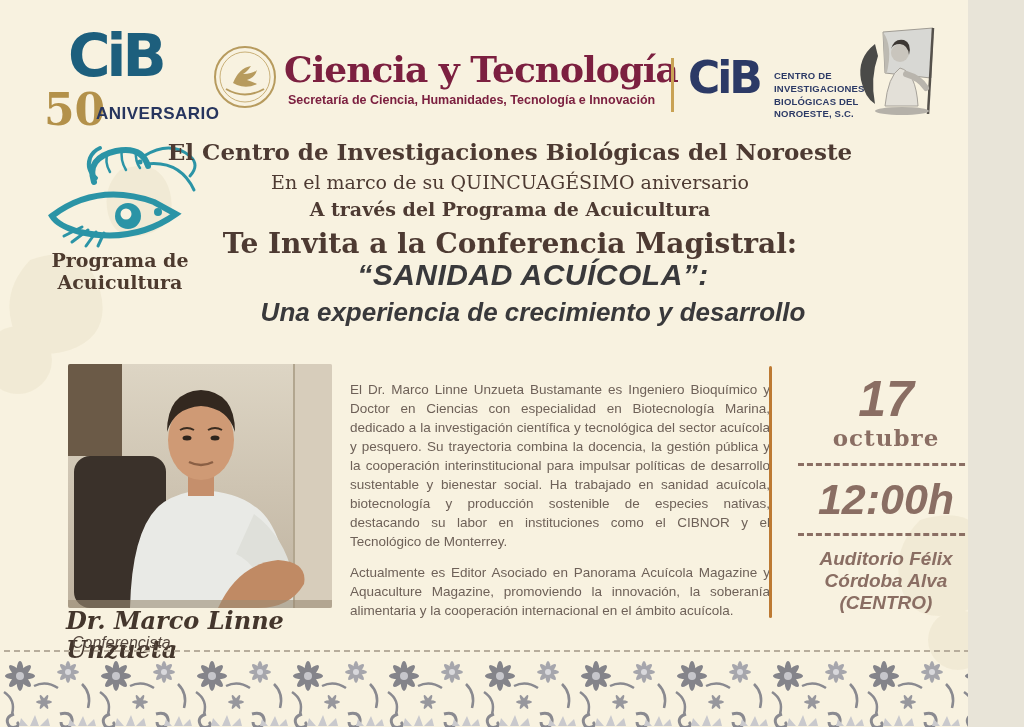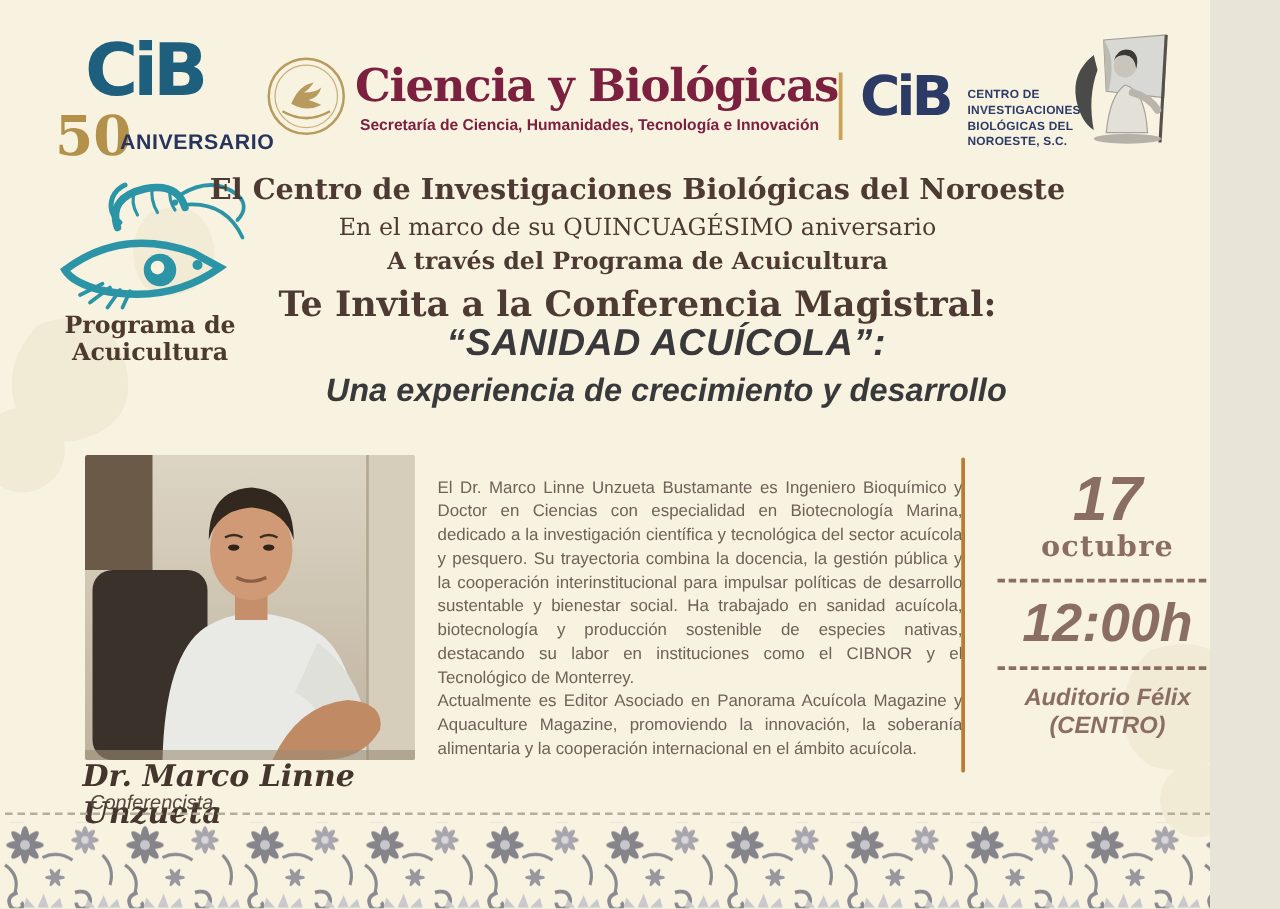--- a/index.html
+++ b/index.html
@@ -49,21 +49,21 @@
   .conf .t  { font-size:30px; font-weight:bold; font-style:italic; letter-spacing:.5px; }
   .conf .st { font-size:26px; font-weight:bold; font-style:italic; margin-top:5px; }
 
   
   .photo { left:68px; top:364px; width:264px; height:244px; border-radius:2px; overflow:hidden; }
   .speaker-name { left:66px; top:606px; width:300px; font-family:"DejaVu Serif",serif;
     font-style:italic; font-weight:bold; font-size:24px; color:#44362c; }
   .speaker-role { left:72px; top:634px; font-size:16px; font-style:italic; color:#55483f; }
   .bio { left:350px; top:380px; width:420px; font-size:13.5px; line-height:19px;
     color:#6e6158; text-align:justify; }
-  .bio p + p { }
+  .bio p + p { margin-top:12px; }
 
   
   .vline { left:769px; top:366px; width:3px; height:252px; background:#bd7a33; border-radius:2px; }
   .event { left:792px; top:374px; width:188px; text-align:center; color:#8a6e63; }
   .event .day  { font-size:50px; font-weight:bold; font-style:italic; line-height:1; }
   .event .month{ font-family:"DejaVu Serif",serif; font-size:23px; font-weight:bold;
     letter-spacing:1px; margin-top:0px; }
   .ev-dash { border-top:3px dashed #8a6e63; margin:12px 6px; }
   .event .time { font-size:43px; font-weight:bold; font-style:italic; line-height:1; margin-top:4px; }
   .event .venue { font-size:19px; font-weight:bold; font-style:italic; line-height:1.15; margin-top:3px; }
@@ -96,21 +96,21 @@
     <div class="cib50-lbl">ANIVERSARIO</div>
   </div>
 
   <svg class="abs seal" width="66" height="70" viewBox="0 0 66 70">
     <circle cx="33" cy="35" r="30" fill="none" stroke="#b79b5e" stroke-width="2"></circle>
     <circle cx="33" cy="35" r="25" fill="none" stroke="#c9b078" stroke-width="1"></circle>
     <path d="M21,41 Q27,26 39,24 Q35,30 31,32 Q41,32 45,28 Q43,36 35,38 Q41,40 45,42 Q35,47 25,43 Z" fill="#b79b5e"></path>
     <path d="M14,47 Q33,58 52,47" stroke="#b79b5e" stroke-width="2" fill="none"></path>
   </svg>
 
-  <div class="abs sec-title">Ciencia y Biológicas</div>
+  <div class="abs sec-title">Ciencia y Tecnología</div>
   <div class="abs sec-sub">Secretaría de Ciencia, Humanidades, Tecnología e Innovación</div>
 
   <div class="abs gold-divider"></div>
 
   <div class="abs cibnavy-text">CiB</div>
   <div class="abs cibnor-name">
     <span>CENTRO DE</span>
     <span>INVESTIGACIONES</span>
     <span>BIOLÓGICAS DEL</span>
     <span>NOROESTE, S.C.</span>
@@ -194,20 +194,21 @@
 
   <div class="abs vline"></div>
   <div class="abs event">
     <div class="day">17</div>
     <div class="month">octubre</div>
     <div class="ev-dash"></div>
     <div class="time">12:00h</div>
     <div class="ev-dash"></div>
     <div class="venue">
       <span>Auditorio Félix</span>
+      <span>Córdoba Alva</span>
       <span>(CENTRO)</span>
     </div>
   </div>
 
   <div class="abs foot-dash"></div>
 
   <svg class="abs bottom-border" width="986" height="69" viewBox="0 0 986 69">
     <defs>
       <pattern id="bpat" width="96" height="69" patternUnits="userSpaceOnUse">
         <g fill="#84848a">

